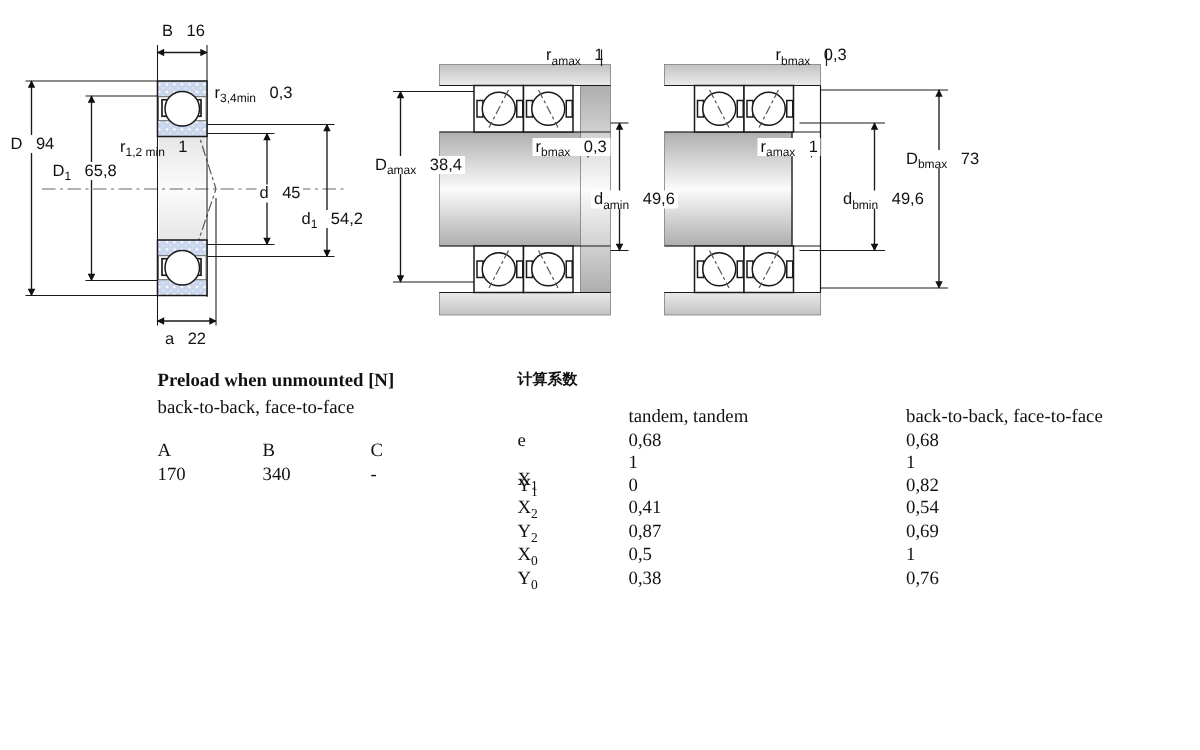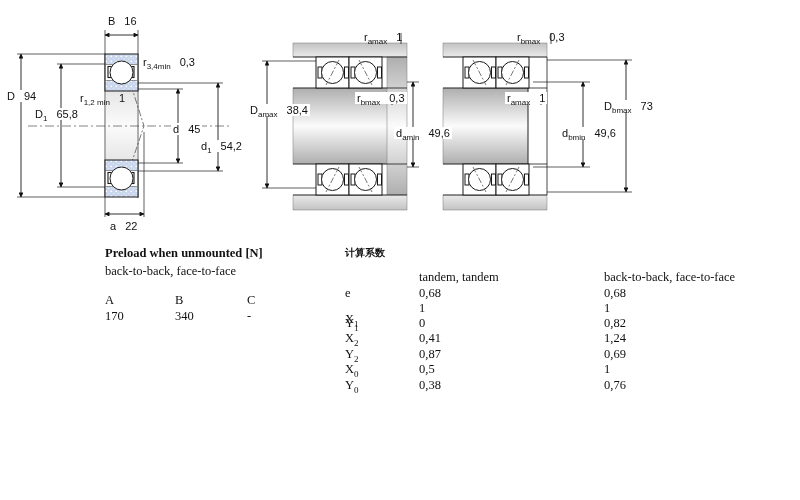--- a/index.html
+++ b/index.html
@@ -225,21 +225,21 @@
     <div class="cell" style="left:345px;top:312px"><span>X</span><sub>1</sub></div>
     <div class="cell" style="left:419px;top:301px">1</div>
     <div class="cell" style="left:604px;top:301px">1</div>
 
     <div class="cell" style="left:345px;top:316px"><span>Y</span><sub>1</sub></div>
     <div class="cell" style="left:419px;top:316px">0</div>
     <div class="cell" style="left:604px;top:316px">0,82</div>
 
     <div class="cell" style="left:345px;top:331px"><span>X</span><sub>2</sub></div>
     <div class="cell" style="left:419px;top:331px">0,41</div>
-    <div class="cell" style="left:604px;top:331px">1,24</div>
+    <div class="cell" style="left:604px;top:331px">0,54</div>
 
     <div class="cell" style="left:345px;top:347px"><span>Y</span><sub>2</sub></div>
     <div class="cell" style="left:419px;top:347px">0,87</div>
     <div class="cell" style="left:604px;top:347px">0,69</div>
 
     <div class="cell" style="left:345px;top:362px"><span>X</span><sub>0</sub></div>
     <div class="cell" style="left:419px;top:362px">0,5</div>
     <div class="cell" style="left:604px;top:362px">1</div>
 
     <div class="cell" style="left:345px;top:378px"><span>Y</span><sub>0</sub></div>

